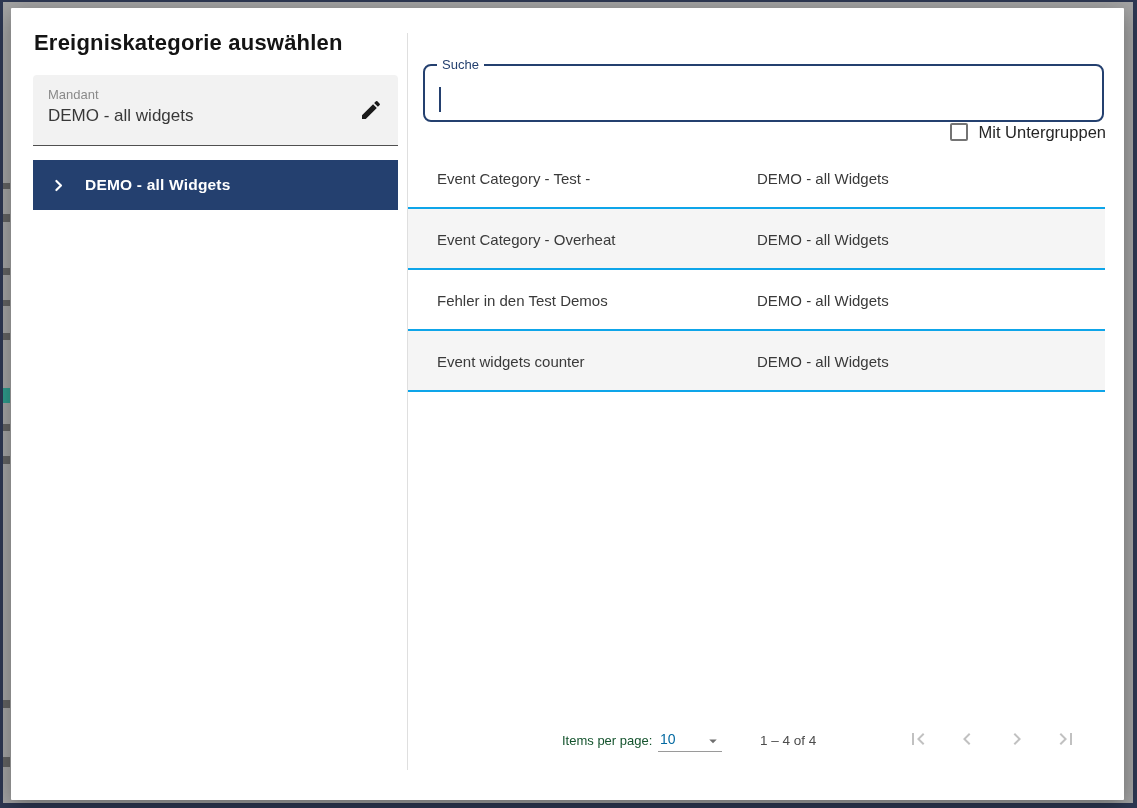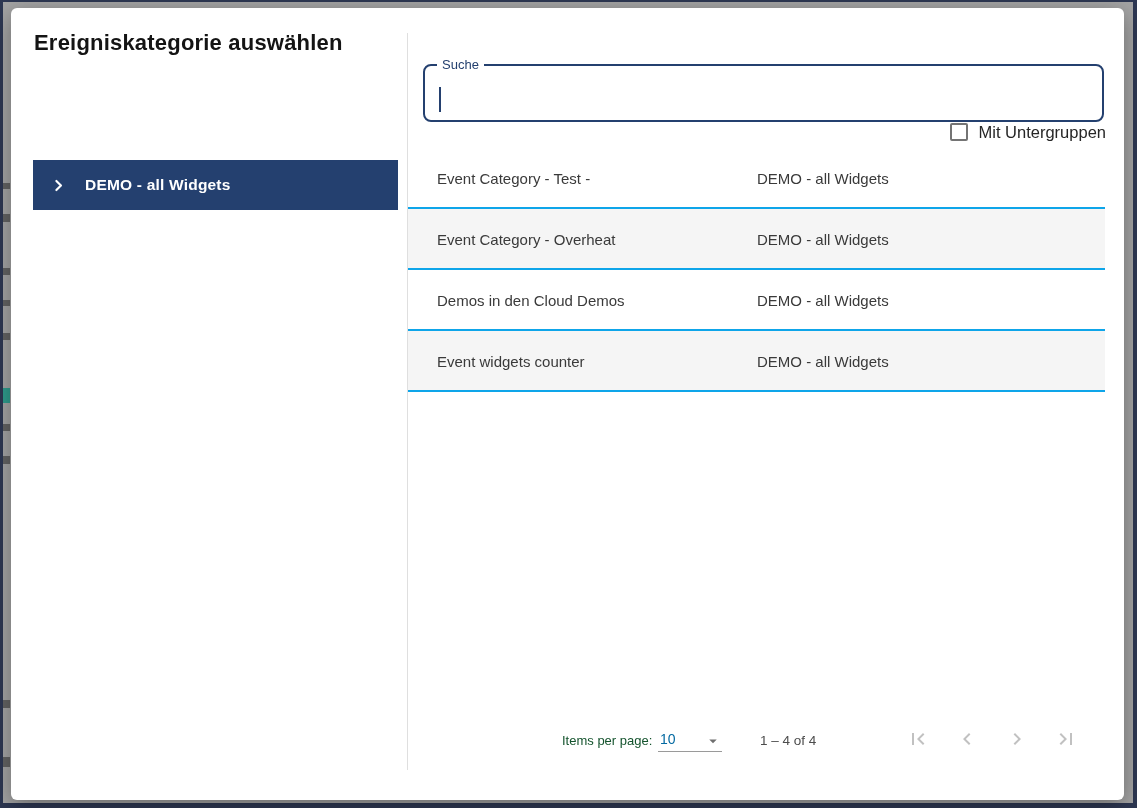--- a/index.html
+++ b/index.html
@@ -15,21 +15,21 @@
   .edge.top{left:0;top:0;width:1137px;height:2px;}
   .edge.left{left:0;top:0;width:3px;height:808px;}
   .edge.right{left:1133px;top:0;width:4px;height:808px;}
   .edge.bottom{left:0;top:803px;width:1137px;height:5px;}
   
   .frag{position:absolute;left:3px;width:7px;background:rgba(45,45,45,.55);}
   .frag.teal{background:#2f9c8d;}
   
   .dialog{
     position:absolute;left:11px;top:8px;width:1113px;height:792px;
-    background:#fff;border-radius:6px;
+    background:#fff;border-radius:1px;
     box-shadow:0 6px 22px rgba(0,0,0,.35);
   }
   .dialog-title{
     position:absolute;left:23px;top:22px;margin:0;
     font-size:22px;line-height:26px;font-weight:600;color:#141414;letter-spacing:.2px;
   }
   
   .mandant-card{
     position:absolute;left:22px;top:67px;width:365px;height:71px;
     background:#f2f2f2;border-bottom:1px solid #505050;border-radius:4px 4px 0 0;
@@ -117,20 +117,31 @@
 
   <div class="edge top"></div>
   <div class="edge left"></div>
   <div class="edge right"></div>
   <div class="edge bottom"></div>
 
   <div class="dialog">
 
     <h1 class="dialog-title">Ereigniskategorie auswählen</h1>
 
+    <div class="mandant-card">
+      <div class="mandant-label">Mandant</div>
+      <div class="mandant-value">DEMO - all widgets</div>
+      <button class="edit-btn">
+        <span>
+          <svg viewBox="0 0 24 24" width="24" height="24">
+              <path fill="#1a1a1a" d="M3 17.25V21h3.75L17.81 9.94l-3.75-3.75L3 17.25zM20.71 7.04c.39-.39.39-1.02 0-1.41l-2.34-2.34a.9959.9959 0 0 0-1.41 0l-1.83 1.83 3.75 3.75 1.83-1.83z"></path>
+            </svg>
+        </span>
+      </button>
+    </div>
 
     <div class="tree-item">
       <span class="chev">
         <svg viewBox="0 0 24 24" width="17" height="17" fill="none" stroke="#ffffff" stroke-width="3" stroke-linecap="round" stroke-linejoin="round">
             <path d="M9 5.5 15.5 12 9 18.5"></path>
           </svg>
       </span>
       <span class="tree-item-label">DEMO - all Widgets</span>
     </div>
 
@@ -150,21 +161,21 @@
     <div class="table">
       <div class="row">
         <span class="td col-1">Event Category - Test -</span>
         <span class="td col-2">DEMO - all Widgets</span>
       </div>
       <div class="row alt">
         <span class="td col-1">Event Category - Overheat</span>
         <span class="td col-2">DEMO - all Widgets</span>
       </div>
       <div class="row">
-        <span class="td col-1">Demos in den Cloud Demos</span>
+        <span class="td col-1">Fehler in den Test Demos</span>
         <span class="td col-2">DEMO - all Widgets</span>
       </div>
       <div class="row alt">
         <span class="td col-1">Event widgets counter</span>
         <span class="td col-2">DEMO - all Widgets</span>
       </div>
     </div>
 
     <span class="pg-label">Items per page:</span>
 

